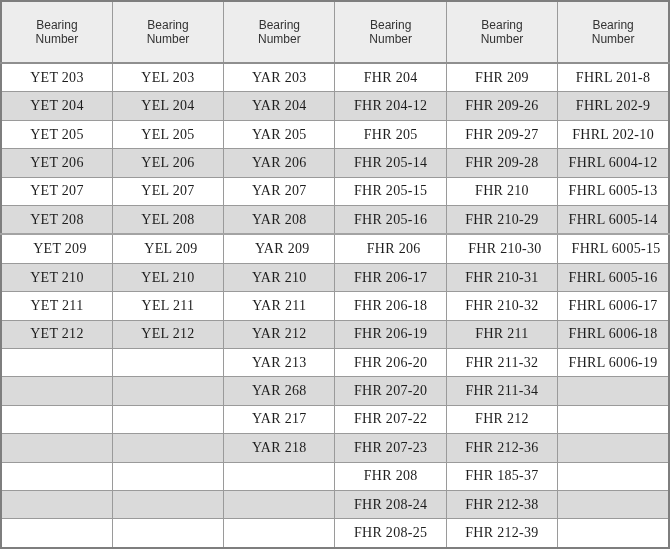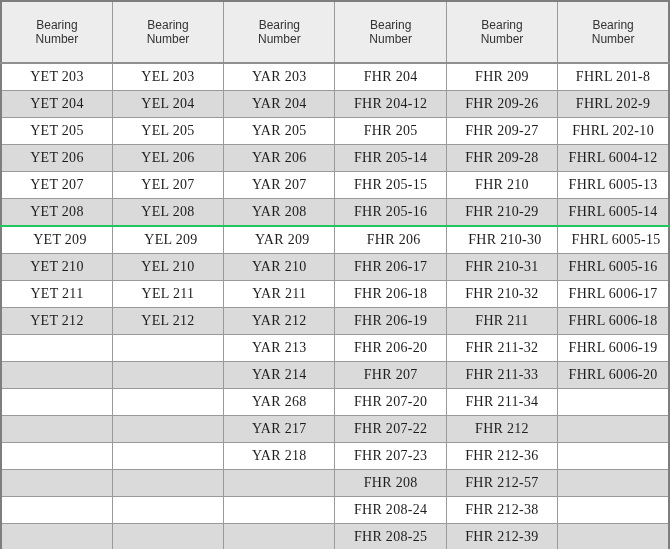--- a/index.html
+++ b/index.html
@@ -39,21 +39,21 @@
     color: #1c1c1c;
     text-align: center;
     vertical-align: middle;
     border: 1px solid #9a9a9a;
     padding: 0 2px;
     height: 26px;
     letter-spacing: 0.3px;
   }
   table.bearing tbody tr:nth-child(odd) td  { background: #ffffff; }
   table.bearing tbody tr:nth-child(even) td { background: #dadada; }
-  table.bearing tbody tr.section-break td   { border-top: 2px solid #22c55e; padding-left: 8px; }
+  table.bearing tbody tr.section-break td   { border-top: 2px solid #a3a3a3; padding-left: 8px; }
 </style>
 </head>
 <body>
 
 <table class="bearing">
   <thead>
     <tr>
       <th>Bearing Number</th>
       <th>Bearing Number</th>
       <th>Bearing Number</th>
@@ -147,28 +147,20 @@
       <td></td>
       <td></td>
       <td>YAR 213</td>
       <td>FHR 206-20</td>
       <td>FHR 211-32</td>
       <td>FHRL 6006-19</td>
     </tr>
     <tr>
       <td></td>
       <td></td>
-      <td>YAR 214</td>
-      <td>FHR 207</td>
-      <td>FHR 211-33</td>
-      <td>FHRL 6006-20</td>
-    </tr>
-    <tr>
-      <td></td>
-      <td></td>
       <td>YAR 268</td>
       <td>FHR 207-20</td>
       <td>FHR 211-34</td>
       <td></td>
     </tr>
     <tr>
       <td></td>
       <td></td>
       <td>YAR 217</td>
       <td>FHR 207-22</td>
@@ -181,21 +173,21 @@
       <td>YAR 218</td>
       <td>FHR 207-23</td>
       <td>FHR 212-36</td>
       <td></td>
     </tr>
     <tr>
       <td></td>
       <td></td>
       <td></td>
       <td>FHR 208</td>
-      <td>FHR 212-57</td>
+      <td>FHR 185-37</td>
       <td></td>
     </tr>
     <tr>
       <td></td>
       <td></td>
       <td></td>
       <td>FHR 208-24</td>
       <td>FHR 212-38</td>
       <td></td>
     </tr>

